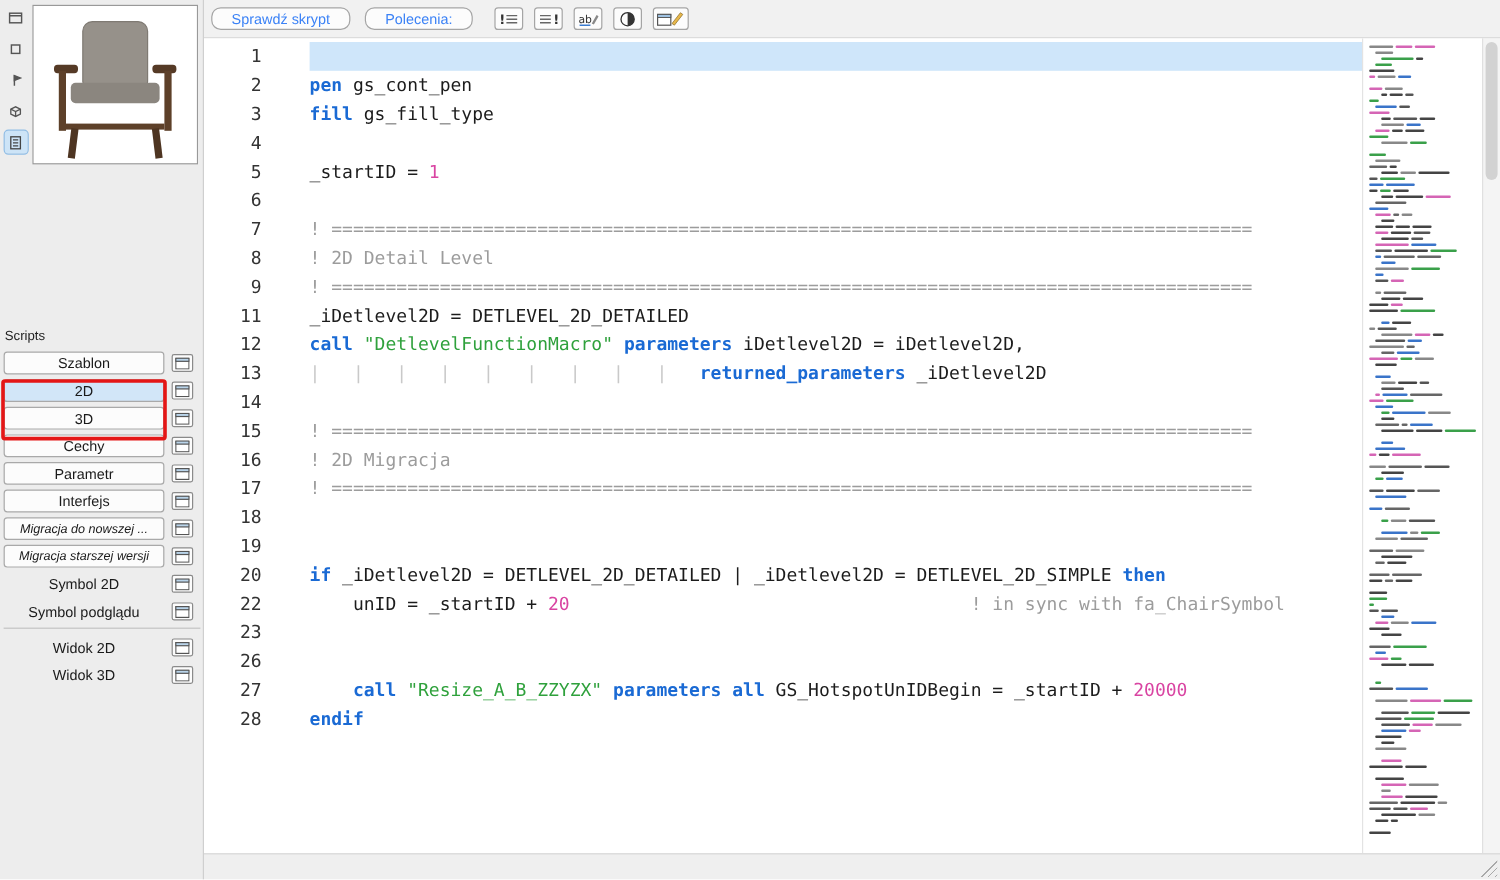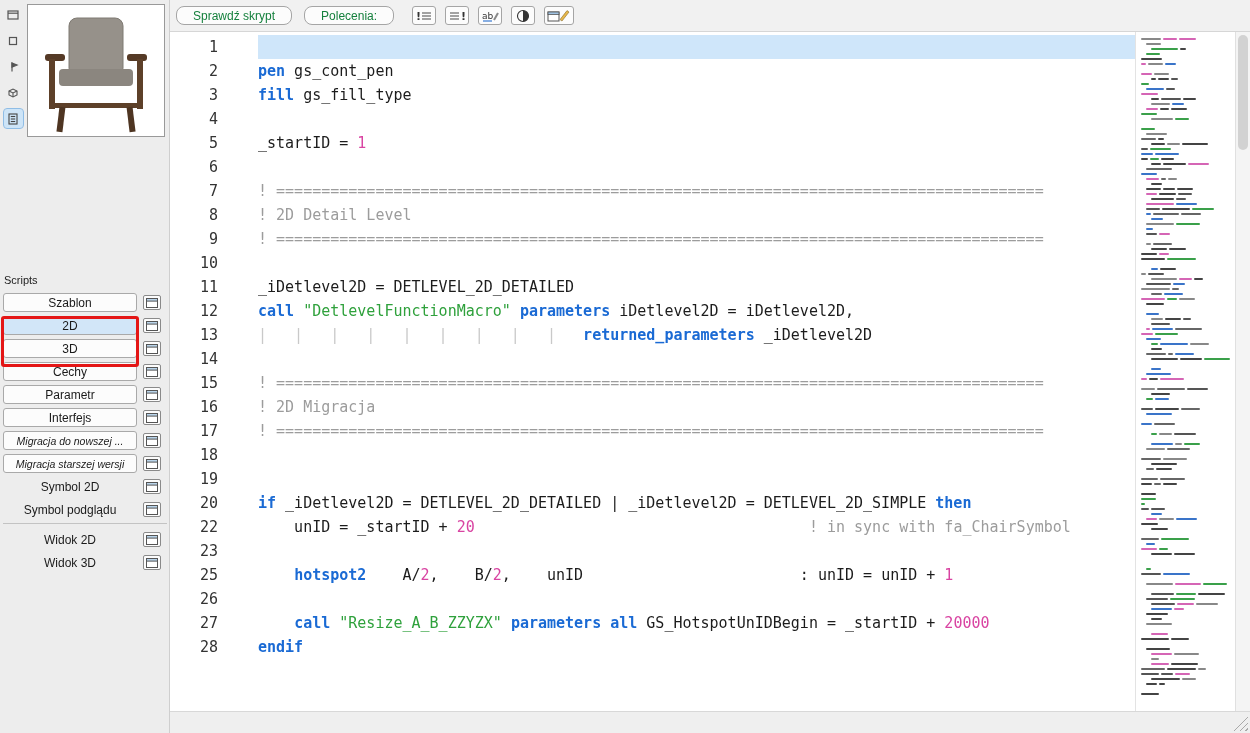--- a/index.html
+++ b/index.html
@@ -32,21 +32,21 @@
                 border-radius:2px;padding:0;display:flex;align-items:center;justify-content:center;}
   .rows-divider{border-top:1px solid #c3c3c3;margin:3px 0 6px 0;width:164px;}
   .red-annotation{position:absolute;left:1px;top:316px;width:138px;height:51px;
                   border:3px solid #e41616;border-radius:3px;box-sizing:border-box;pointer-events:none;}
 
   
   .main{flex:1;display:flex;flex-direction:column;min-width:0;}
   .topbar{height:32px;flex:none;background:#f1f1f1;border-bottom:1px solid #d6d6d6;
           display:flex;align-items:center;gap:12px;padding-left:6px;box-sizing:border-box;}
   .tb-btn{height:19px;padding:0 16px;background:#fcfcfc;border:1px solid #a5a5a5;border-radius:8px;
-          font-size:12px;font-family:"Liberation Sans",sans-serif;color:#15803d;}
+          font-size:12px;font-family:"Liberation Sans",sans-serif;color:#3b82f6;}
   .tool-icons{display:flex;gap:9px;margin-left:6px;align-items:center;}
   .tool-btn{min-width:24px;height:19px;background:#fcfcfc;border:1px solid #a5a5a5;border-radius:3px;
             display:flex;align-items:center;justify-content:center;padding:0 2px;}
 
   .content{flex:1;display:flex;min-height:0;}
   .editor{flex:1;background:#fff;overflow:hidden;padding-top:3px;
           font-family:"DejaVu Sans Mono",monospace;font-size:15px;line-height:24px;min-width:0;}
   .line{display:flex;height:24px;}
   .gutter{width:88px;flex:none;text-align:right;padding-right:40px;box-sizing:border-box;color:#333;}
   .code{flex:1;white-space:pre;color:#1c1c1c;}
@@ -327,24 +327,20 @@
           </div>
           <div class="line">
             <span class="gutter">8</span>
             <span class="code"><span class="tok-com">! 2D Detail Level</span></span>
           </div>
           <div class="line">
             <span class="gutter">9</span>
             <span class="code"><span class="tok-com">! =====================================================================================</span></span>
           </div>
           <div class="line">
-            <span class="gutter">10</span>
-            <span class="code"></span>
-          </div>
-          <div class="line">
             <span class="gutter">11</span>
             <span class="code"><span class="tok-pl">_iDetlevel2D = DETLEVEL_2D_DETAILED</span></span>
           </div>
           <div class="line">
             <span class="gutter">12</span>
             <span class="code"><span class="tok-kw">call</span><span class="tok-pl"> </span><span class="tok-str">"DetlevelFunctionMacro"</span><span class="tok-pl"> </span><span class="tok-kw">parameters</span><span class="tok-pl"> iDetlevel2D = iDetlevel2D,</span></span>
           </div>
           <div class="line">
             <span class="gutter">13</span>
             <span class="code"><span class="tok-guide">|   |   |   |   |   |   |   |   |   </span><span class="tok-kw">returned_parameters</span><span class="tok-pl"> _iDetlevel2D</span></span>
@@ -377,24 +373,20 @@
             <span class="gutter">20</span>
             <span class="code"><span class="tok-kw">if</span><span class="tok-pl"> _iDetlevel2D = DETLEVEL_2D_DETAILED | _iDetlevel2D = DETLEVEL_2D_SIMPLE </span><span class="tok-kw">then</span></span>
           </div>
           <div class="line">
             <span class="gutter">22</span>
             <span class="code"><span class="tok-pl">    unID = _startID + </span><span class="tok-num">20</span><span class="tok-pl">                                     </span><span class="tok-com">! in sync with fa_ChairSymbol</span></span>
           </div>
           <div class="line">
             <span class="gutter">23</span>
             <span class="code"></span>
-          </div>
-          <div class="line">
-            <span class="gutter">25</span>
-            <span class="code"><span class="tok-pl">    </span><span class="tok-kw">hotspot2</span><span class="tok-pl">    A/</span><span class="tok-num">2</span><span class="tok-pl">,    B/</span><span class="tok-num">2</span><span class="tok-pl">,    unID                        : unID = unID + </span><span class="tok-num">1</span></span>
           </div>
           <div class="line">
             <span class="gutter">26</span>
             <span class="code"></span>
           </div>
           <div class="line">
             <span class="gutter">27</span>
             <span class="code"><span class="tok-pl">    </span><span class="tok-kw">call</span><span class="tok-pl"> </span><span class="tok-str">"Resize_A_B_ZZYZX"</span><span class="tok-pl"> </span><span class="tok-kw">parameters</span><span class="tok-pl"> </span><span class="tok-kw">all</span><span class="tok-pl"> GS_HotspotUnIDBegin = _startID + </span><span class="tok-num">20000</span></span>
           </div>
           <div class="line">

